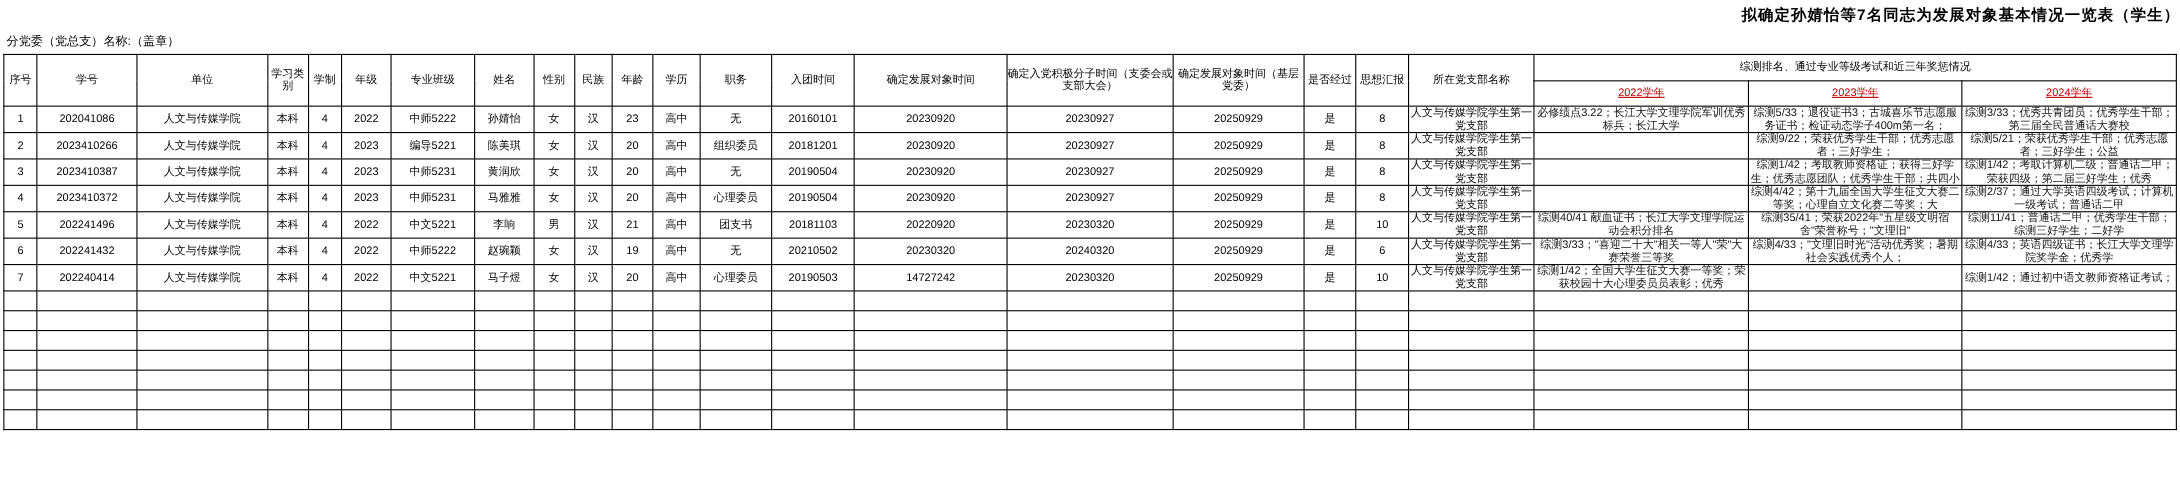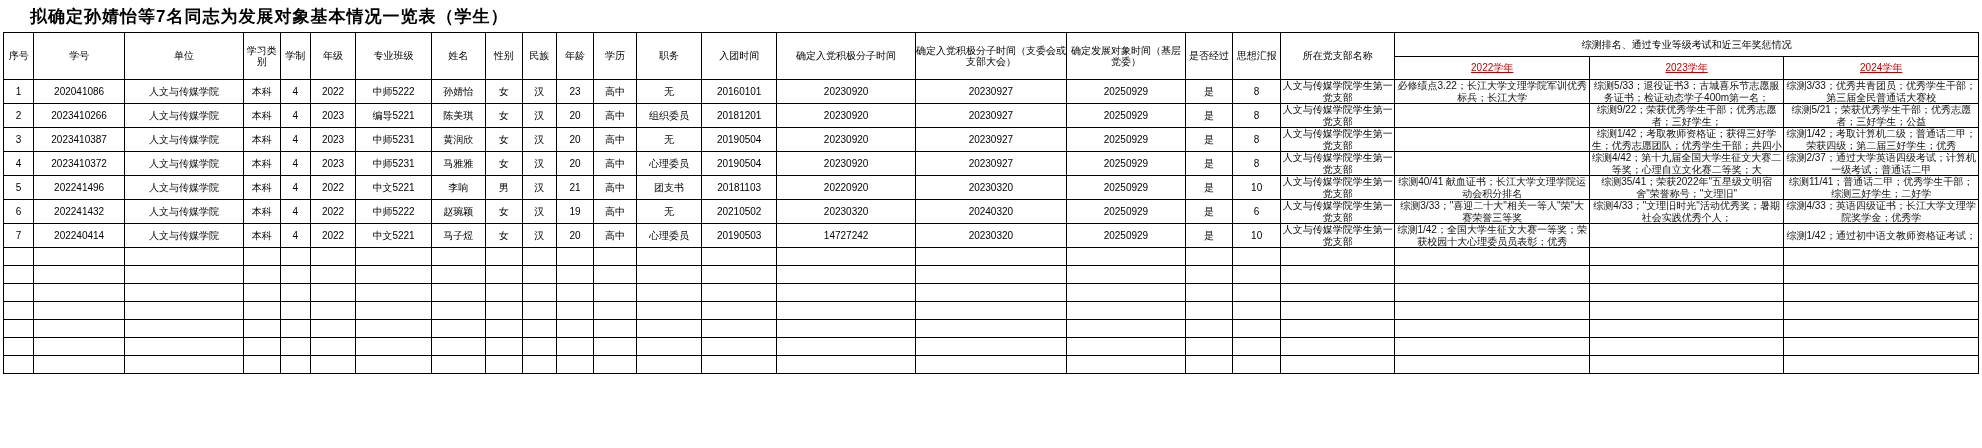--- a/index.html
+++ b/index.html
@@ -5,26 +5,25 @@
   html,body{margin:0;padding:0;background:#ffffff;}
   body{
     font-family:"Liberation Sans","DejaVu Sans",sans-serif;
     color:#000;
     width:1982px;
     height:448px;
     overflow:hidden;
   }
   .page{position:relative;width:1982px;height:448px;}
   .doc-title{
-    text-align:left;
-    font-size:17px;
+    text-align:right;
+    font-size:14px;
     font-weight:bold;
     letter-spacing:1px;
     padding:5px 0 4px 0;
-    margin-left:30px;
   }
   .subtitle{
     font-size:11px;
     padding:3px 0 4px 6px;
   }
   table.grid{
     border-collapse:collapse;
     table-layout:fixed;
     width:1976px;
     margin-left:3px;
@@ -67,20 +66,21 @@
     text-decoration:underline;
   }
   tr.empty td{height:17px;}
 </style>
 </head>
 <body>
 
 <div class="page">
 
   <div class="doc-title">拟确定孙婧怡等7名同志为发展对象基本情况一览表（学生）</div>
+  <div class="subtitle">分党委（党总支）名称:（盖章）</div>
 
   <table class="grid">
     <colgroup>
       <col style="width:28px">
         <col style="width:84px">
         <col style="width:110px">
       <col style="width:34px">
         <col style="width:28px">
         <col style="width:42px">
       <col style="width:70px">
@@ -110,21 +110,21 @@
         <th class="hdr-tall" rowspan="2">学制</th>
         <th class="hdr-tall" rowspan="2">年级</th>
         <th class="hdr-tall" rowspan="2">专业班级</th>
         <th class="hdr-tall" rowspan="2">姓名</th>
         <th class="hdr-tall" rowspan="2">性别</th>
         <th class="hdr-tall" rowspan="2">民族</th>
         <th class="hdr-tall" rowspan="2">年龄</th>
         <th class="hdr-tall" rowspan="2">学历</th>
         <th class="hdr-tall" rowspan="2">职务</th>
         <th class="hdr-tall" rowspan="2">入团时间</th>
-        <th class="hdr-tall" rowspan="2">确定入党积极分子时间</th>
+        <th class="hdr-tall" rowspan="2">确定发展对象时间</th>
         <th class="hdr-tall" rowspan="2">确定入党积极分子时间（支委会或支部大会）</th>
         <th class="hdr-tall" rowspan="2">确定发展对象时间（基层党委）</th>
         <th class="hdr-tall" rowspan="2">是否经过</th>
         <th class="hdr-tall" rowspan="2">思想汇报</th>
         <th class="hdr-tall" rowspan="2">所在党支部名称</th>
         <th colspan="3">综测排名、通过专业等级考试和近三年奖惩情况</th>
       </tr>
       <tr>
         <th class="yr">2022学年</th>
         <th class="yr">2023学年</th>

